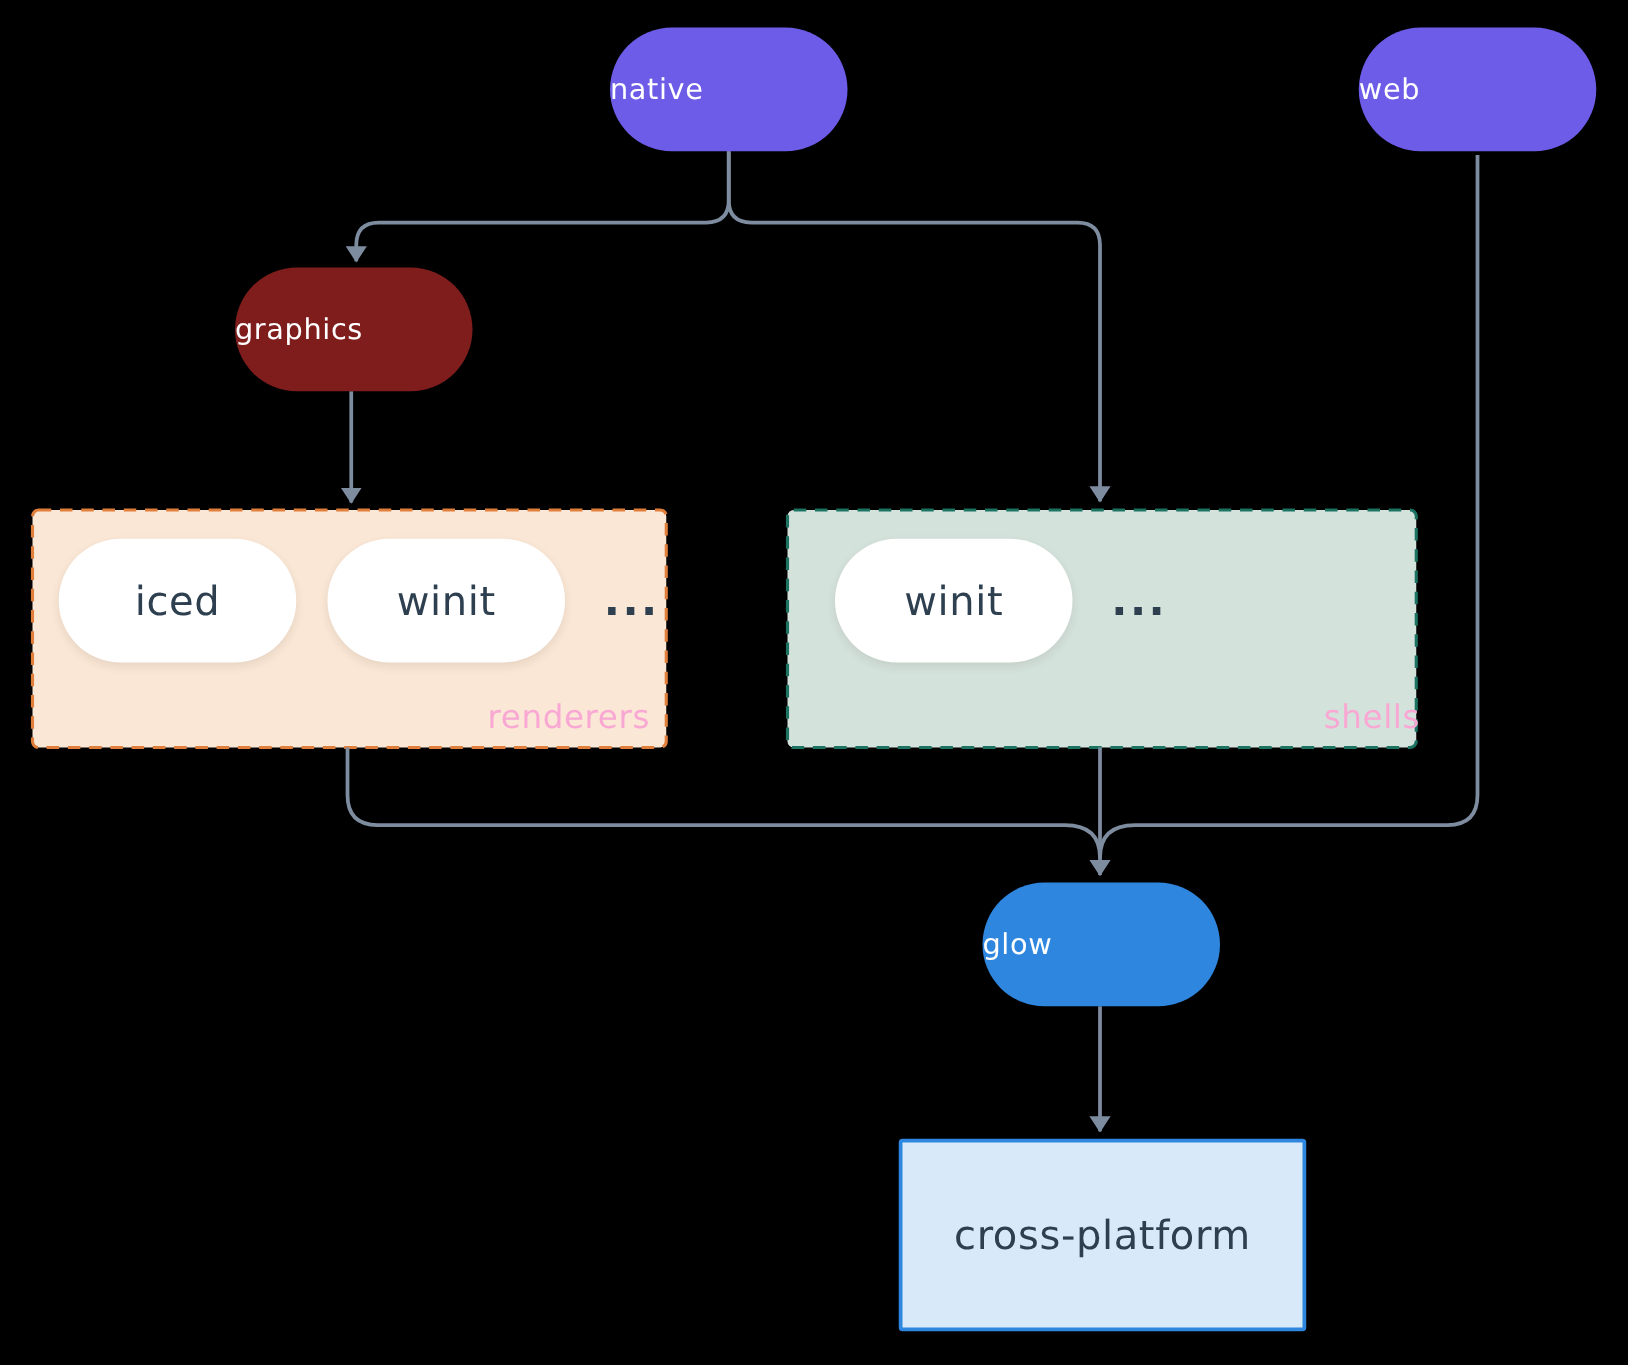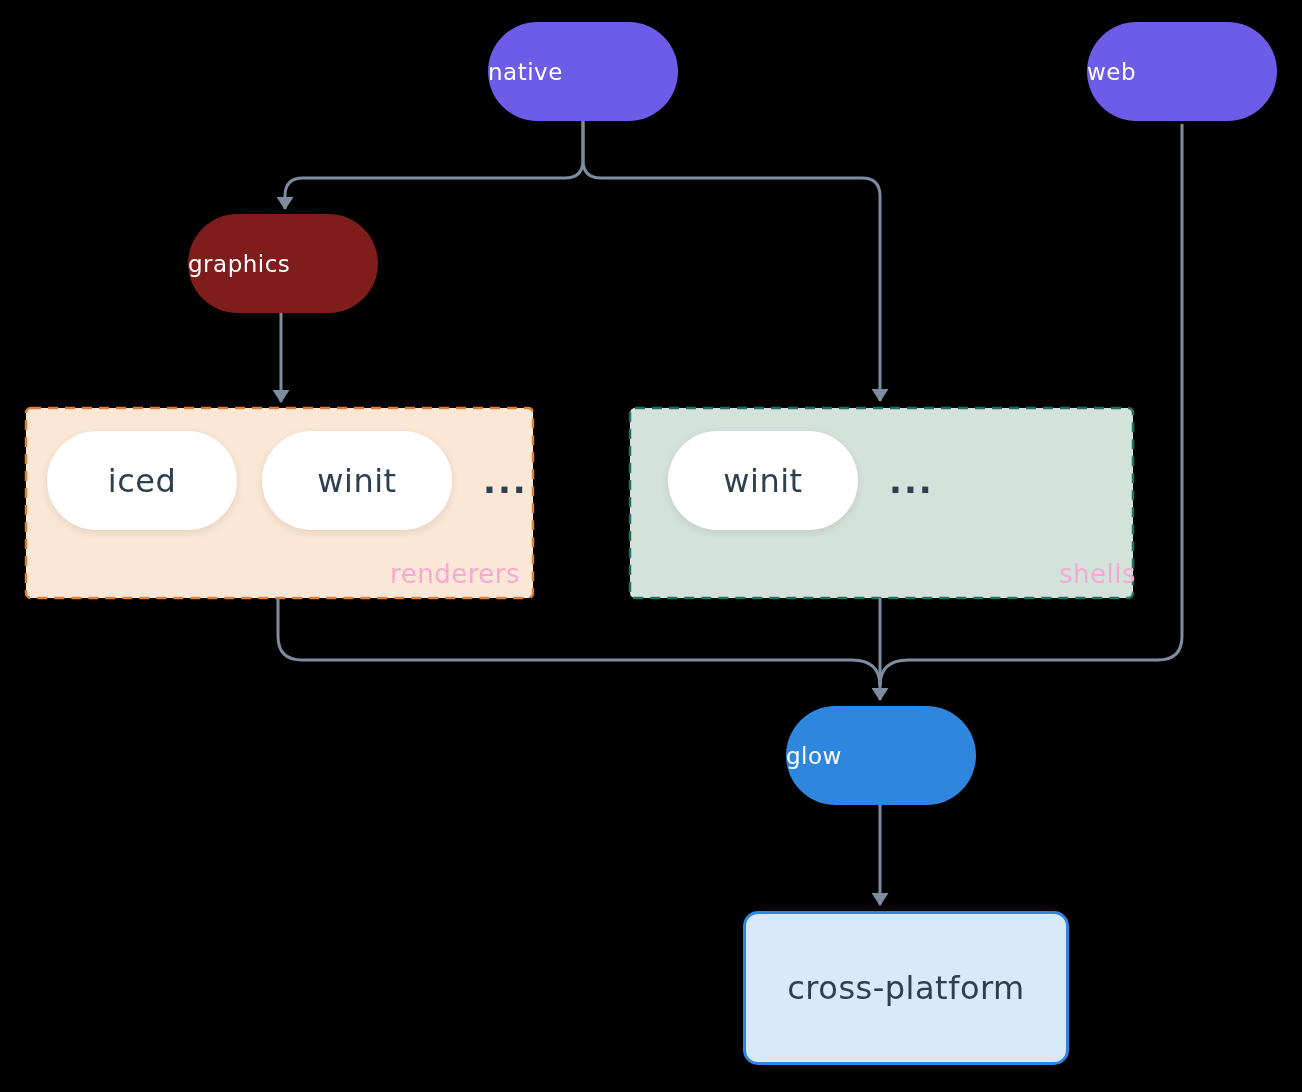--- a/index.html
+++ b/index.html
@@ -67,29 +67,28 @@
     letter-spacing: 0.5px;
     color: #f9a8d4;
   }
   #node-app {
     position: absolute;
     left: 719px; top: 911px;
     width: 320px; height: 148px;
     z-index: 2;
     background: #D8EAF9;
     border: 3px solid #2E86DE;
-    border-radius: 15px;
+    border-radius: 3px;
     display: flex; flex-direction: column;
     align-items: center; justify-content: center;
     font-size: 32px;
     line-height: 1.45;
     letter-spacing: 0.5px;
     color: #2E3F50;
     text-align: center;
-    margin-left: 24px;
   }
 </style>
 </head>
 <body>
 
 <div class="stage">
 
   <svg class="connectors" viewBox="0 0 1302 1092" xmlns="http://www.w3.org/2000/svg">
     <defs>
       <marker id="arrow" viewBox="0 0 13 17" markerWidth="13" markerHeight="17" refX="12" refY="8.5" orient="auto" markerUnits="userSpaceOnUse">

